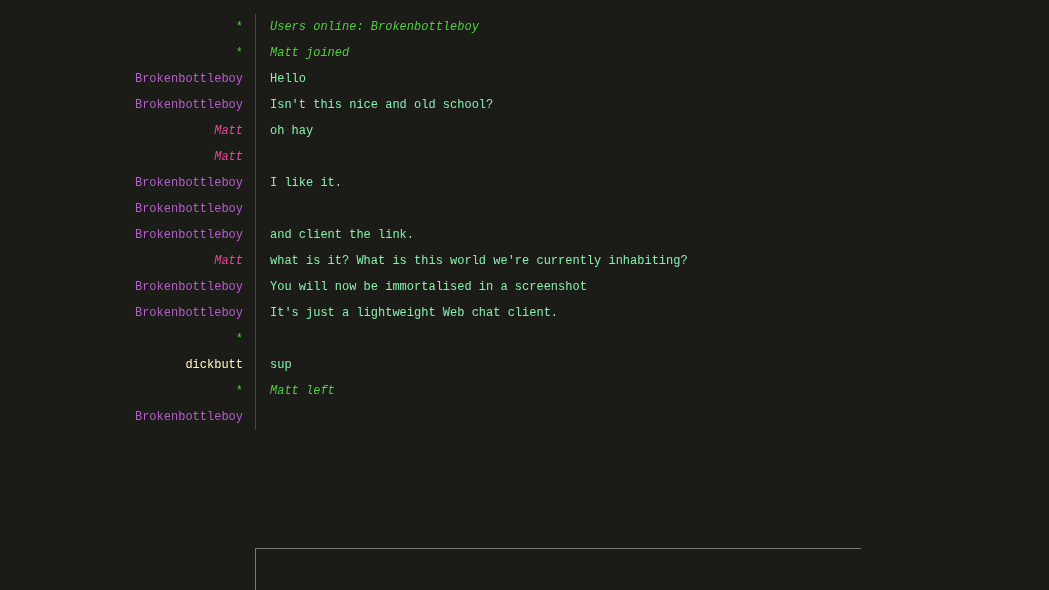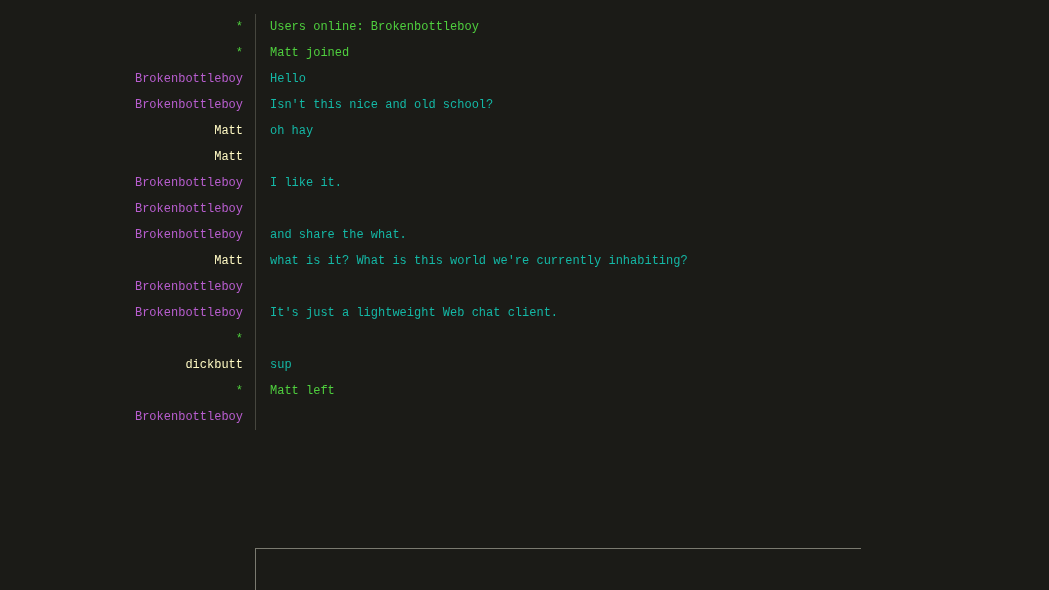--- a/index.html
+++ b/index.html
@@ -35,27 +35,27 @@
     box-sizing: border-box;
   }
   .sep {
     width: 1px;
     align-self: stretch;
     background: #6a6a5f;
     opacity: 0.55;
   }
   .msg {
     padding-left: 14px;
-    color: #14b8a6;
+    color: #86efac;
   }
   .nick-system { color: #4fcf3e; }
   .nick-user1  { color: #b95ed0; padding-left: 32px; }   
-  .nick-user2  { color: #fef9c3; }   
+  .nick-user2  { color: #ec4899; font-style: italic; }   
   .nick-user3  { color: #fef9c3; }   
-  .msg-system  { color: #4fcf3e; }
+  .msg-system  { color: #4fcf3e; font-style: italic; }
   .input-area {
     display: flex;
     height: 42px;
   }
   .input-spacer {
     width: 255px;
     min-width: 255px;
   }
   .input-box {
     flex: 1;
@@ -119,30 +119,31 @@
         <div class="sep"></div>
         <div class="msg">I like it.</div>
       </div>
       <div class="row">
         <div class="nick nick-user1">Brokenbottleboy</div>
         <div class="sep"></div>
       </div>
       <div class="row">
         <div class="nick nick-user1">Brokenbottleboy</div>
         <div class="sep"></div>
-        <div class="msg">and share the what.</div>
+        <div class="msg">and client the link.</div>
       </div>
       <div class="row">
         <div class="nick nick-user2">Matt</div>
         <div class="sep"></div>
         <div class="msg">what is it? What is this world we're currently inhabiting?</div>
       </div>
       <div class="row">
         <div class="nick nick-user1">Brokenbottleboy</div>
         <div class="sep"></div>
+        <div class="msg">You will now be immortalised in a screenshot</div>
       </div>
       <div class="row">
         <div class="nick nick-user1">Brokenbottleboy</div>
         <div class="sep"></div>
         <div class="msg">It's just a lightweight Web chat client.</div>
       </div>
       <div class="row">
         <div class="nick nick-system">*</div>
         <div class="sep"></div>
       </div>

